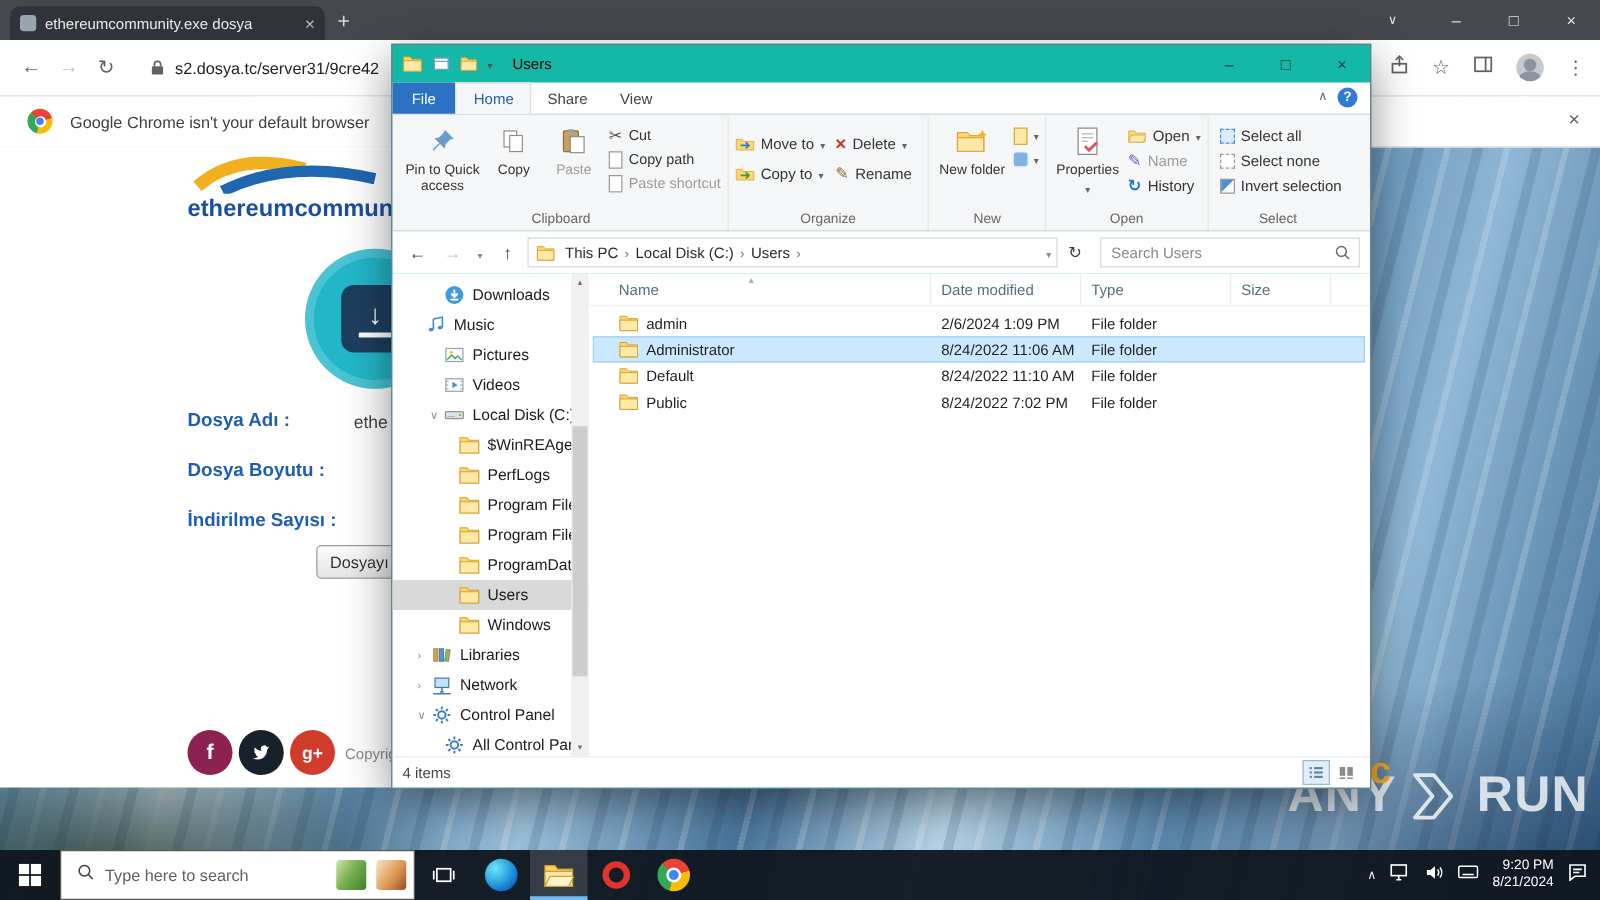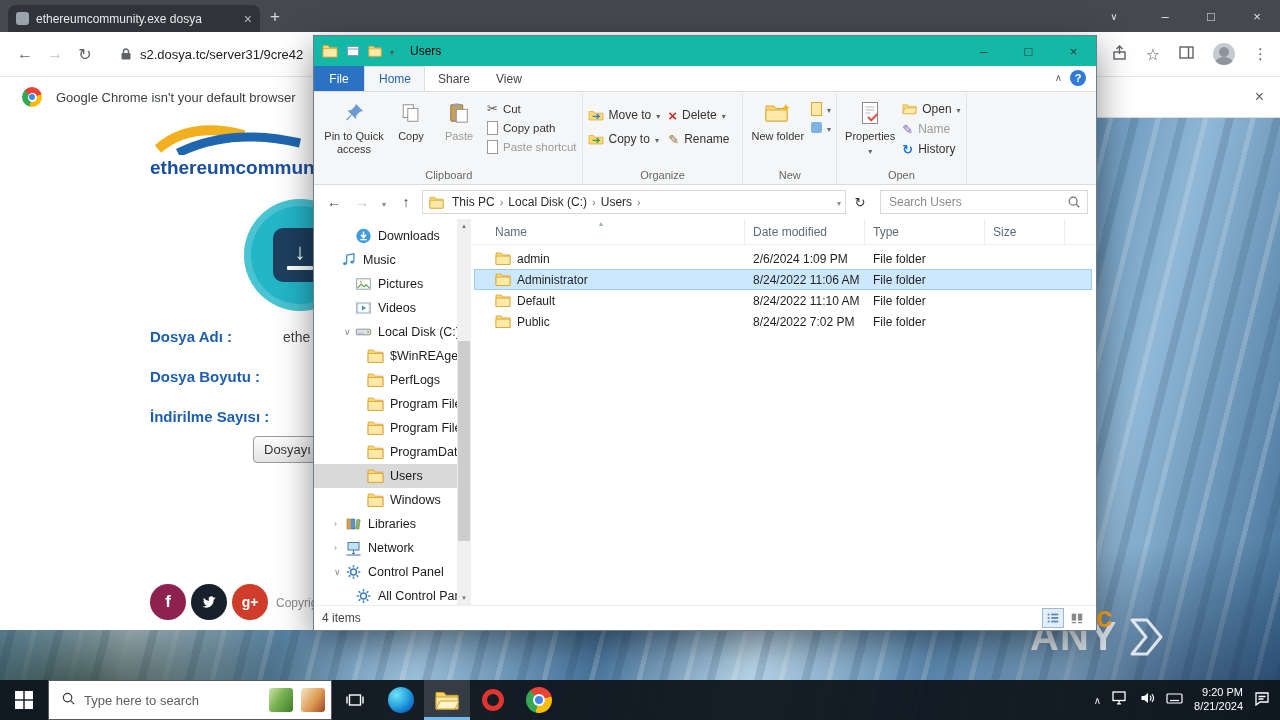--- a/index.html
+++ b/index.html
@@ -280,20 +280,21 @@
     </div>
   </div>
 
   <div class="orange-c">c</div>
 
   <div class="wm">
     <span>ANY</span>
     <svg width="46" height="42" viewBox="0 0 46 42" fill="none" stroke="rgba(255,255,255,0.8)" stroke-width="3">
         <path d="M6 4h15l14 17-14 17H6l14-17z" stroke-linejoin="round"></path>
       </svg>
+    <span>RUN</span>
   </div>
 
   <div id="explorer">
     <div class="e-title">
       <span class="wicon">
           <svg viewBox="0 0 16 14">
             <path d="M1 1.5h5.2L7.5 3.4H15v9.6H1z" fill="#ffd76e" stroke="#d3a32f" stroke-width="0.8"></path>
             <path d="M1 4.6h14v8.4H1z" fill="#ffe9a8" stroke="#d3a32f" stroke-width="0.8"></path>
           </svg>
         </span>
@@ -472,20 +473,39 @@
               </div>
             <div class="sbtn">
                 <span class="g hist">↻</span>
                 <span>History</span>
               </div>
           </div>
         </div>
         <div class="rlabel">Open</div>
       </div>
 
+      <div class="rgroup last">
+        <div class="rbody">
+          <div class="scol wide">
+            <div class="sbtn">
+                <span class="selicon a"></span>
+                <span>Select all</span>
+              </div>
+            <div class="sbtn">
+                <span class="selicon n"></span>
+                <span>Select none</span>
+              </div>
+            <div class="sbtn">
+                <span class="selicon i"></span>
+                <span>Invert selection</span>
+              </div>
+          </div>
+        </div>
+        <div class="rlabel">Select</div>
+      </div>
     </div>
 
     <div class="e-nav">
       <span class="nbtn">←</span>
       <span class="nbtn dis">→</span>
       <span class="nbtn dd2"></span>
       <span class="nbtn">↑</span>
       <div class="crumbbox">
         <span class="cicon">
             <svg viewBox="0 0 16 14">

